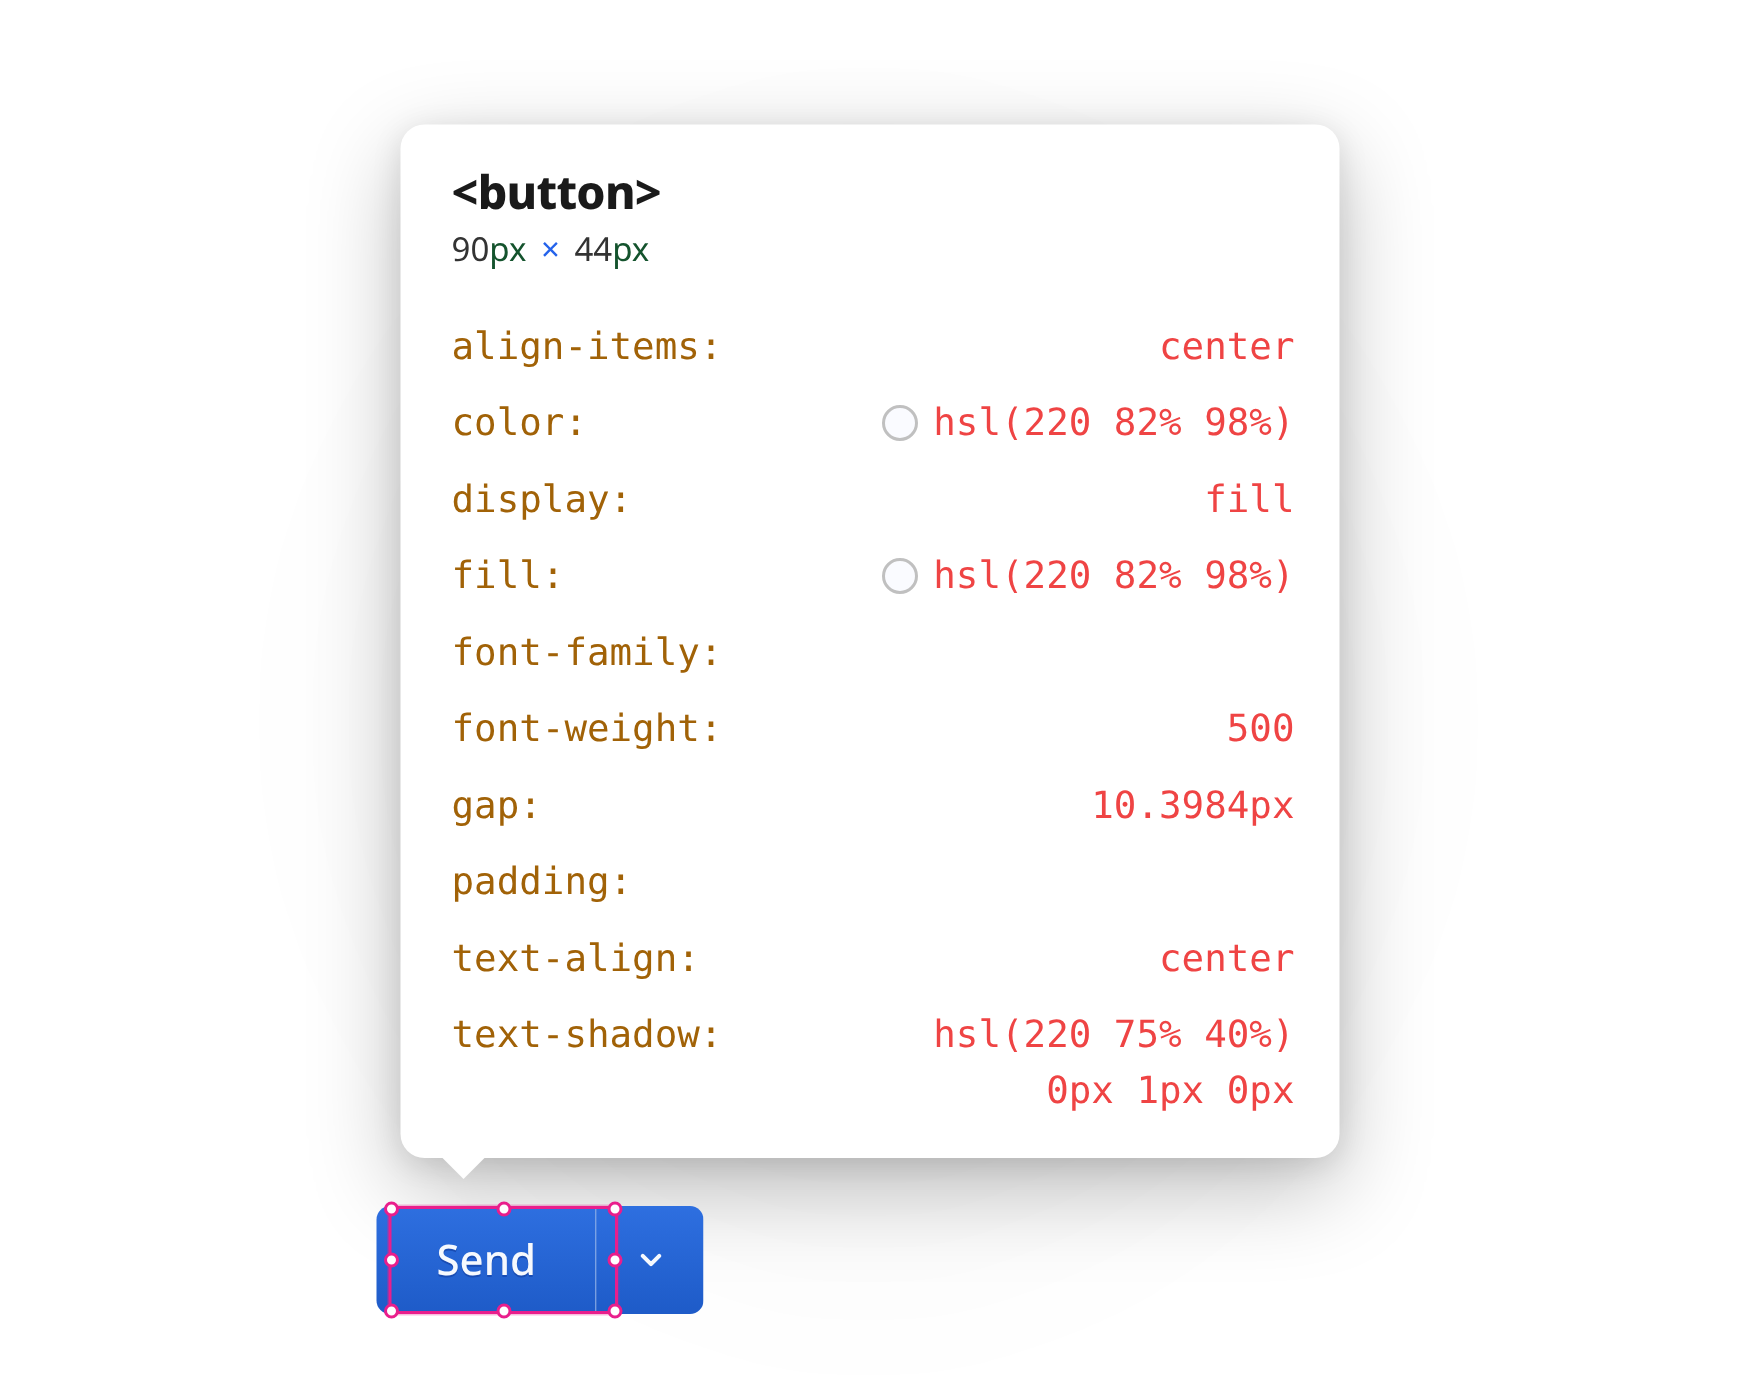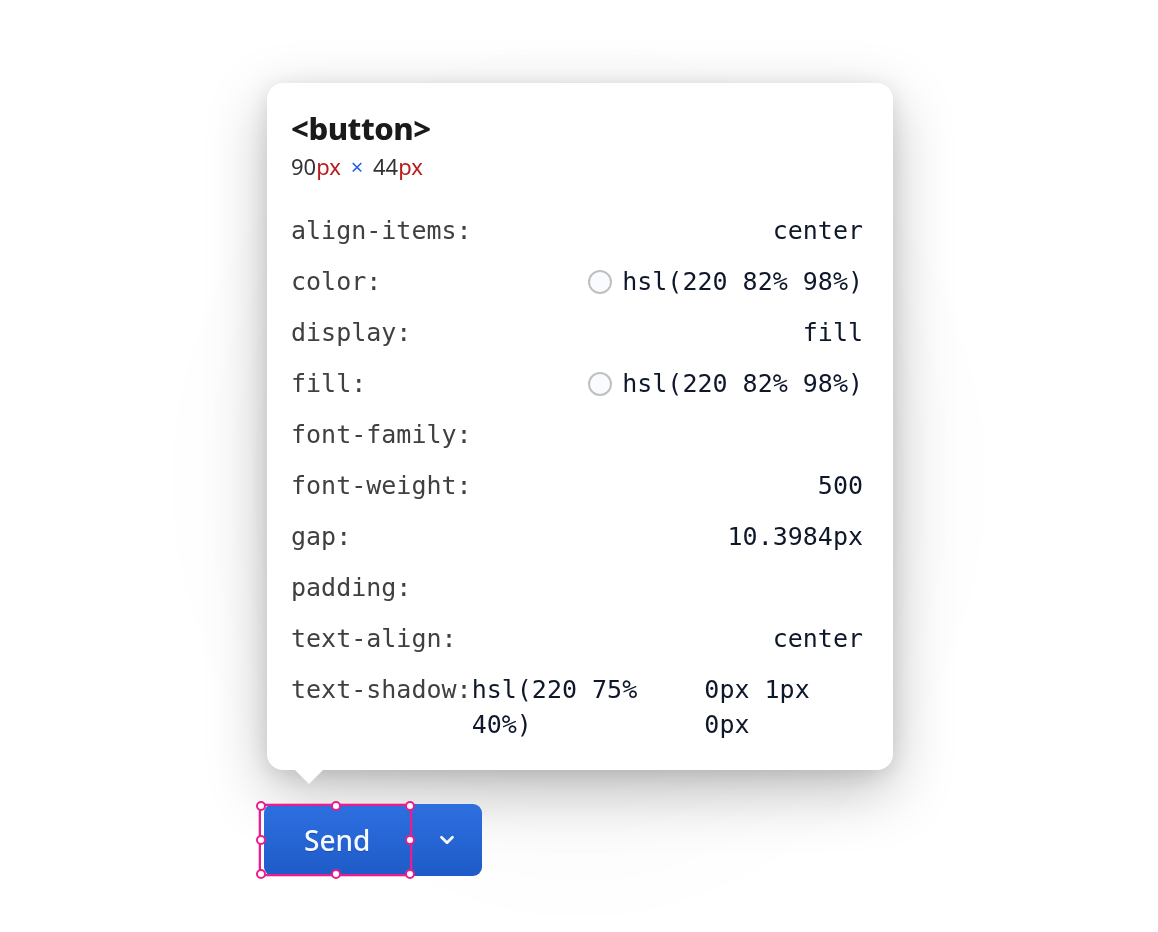--- a/index.html
+++ b/index.html
@@ -29,21 +29,21 @@
     }
     
     .tooltip {
       position: absolute;
       left: 267px;
       top: 83px;
       width: 626px;
       background: #ffffff;
       border-radius: 16px;
       box-shadow: 0 20px 60px rgba(0,0,0,0.25), 0 4px 20px rgba(0,0,0,0.1);
-      padding: 24px 30px 28px 24px;
+      padding: 24px 30px 28px 34px;
     }
     
     .tooltip::after {
       content: '';
       position: absolute;
       bottom: -14px;
       left: 28px;
       width: 0;
       height: 0;
       border-left: 14px solid transparent;
@@ -59,21 +59,21 @@
       margin-bottom: 2px;
     }
     
     .dimensions {
       font-size: 22px;
       color: #333;
       margin-bottom: 32px;
     }
     
     .dimensions .px {
-      color: #b91c1c;
+      color: #14532d;
     }
     
     .dimensions .times {
       color: #2563eb;
       margin: 0 4px;
     }
     
     .props {
       display: flex;
       flex-direction: column;
@@ -83,50 +83,51 @@
     .prop-row {
       display: flex;
       justify-content: space-between;
       align-items: flex-start;
       font-family: 'SF Mono', Monaco, Menlo, Consolas, monospace;
       font-size: 25px;
       line-height: 1.4;
     }
     
     .prop-name {
-      color: #404040;
+      color: #a16207;
       white-space: nowrap;
     }
     
     .prop-value {
-      color: #0f172a;
-      text-align: left;
+      color: #ef4444;
+      text-align: right;
       display: flex;
       align-items: center;
       gap: 10px;
       justify-content: flex-end;
     }
     
     .prop-value.multiline {
+      flex-direction: column;
       align-items: flex-end;
       gap: 2px;
     }
     
     .swatch {
       width: 24px;
       height: 24px;
       border-radius: 50%;
       border: 2px solid #c0c0c0;
       background: #fafbff;
       flex-shrink: 0;
     }
     
     .button-group {
       position: absolute;
-      left: 264px;
+      left: 251px;
       top: 804px;
       display: flex;
     }
     
     .send-button {
       background: linear-gradient(180deg, #2e6fe0 0%, #1e5bc8 100%);
       color: hsl(220 82% 98%);
       border: none;
       border-radius: 9px 0 0 9px;
       padding: 20px 40px;

